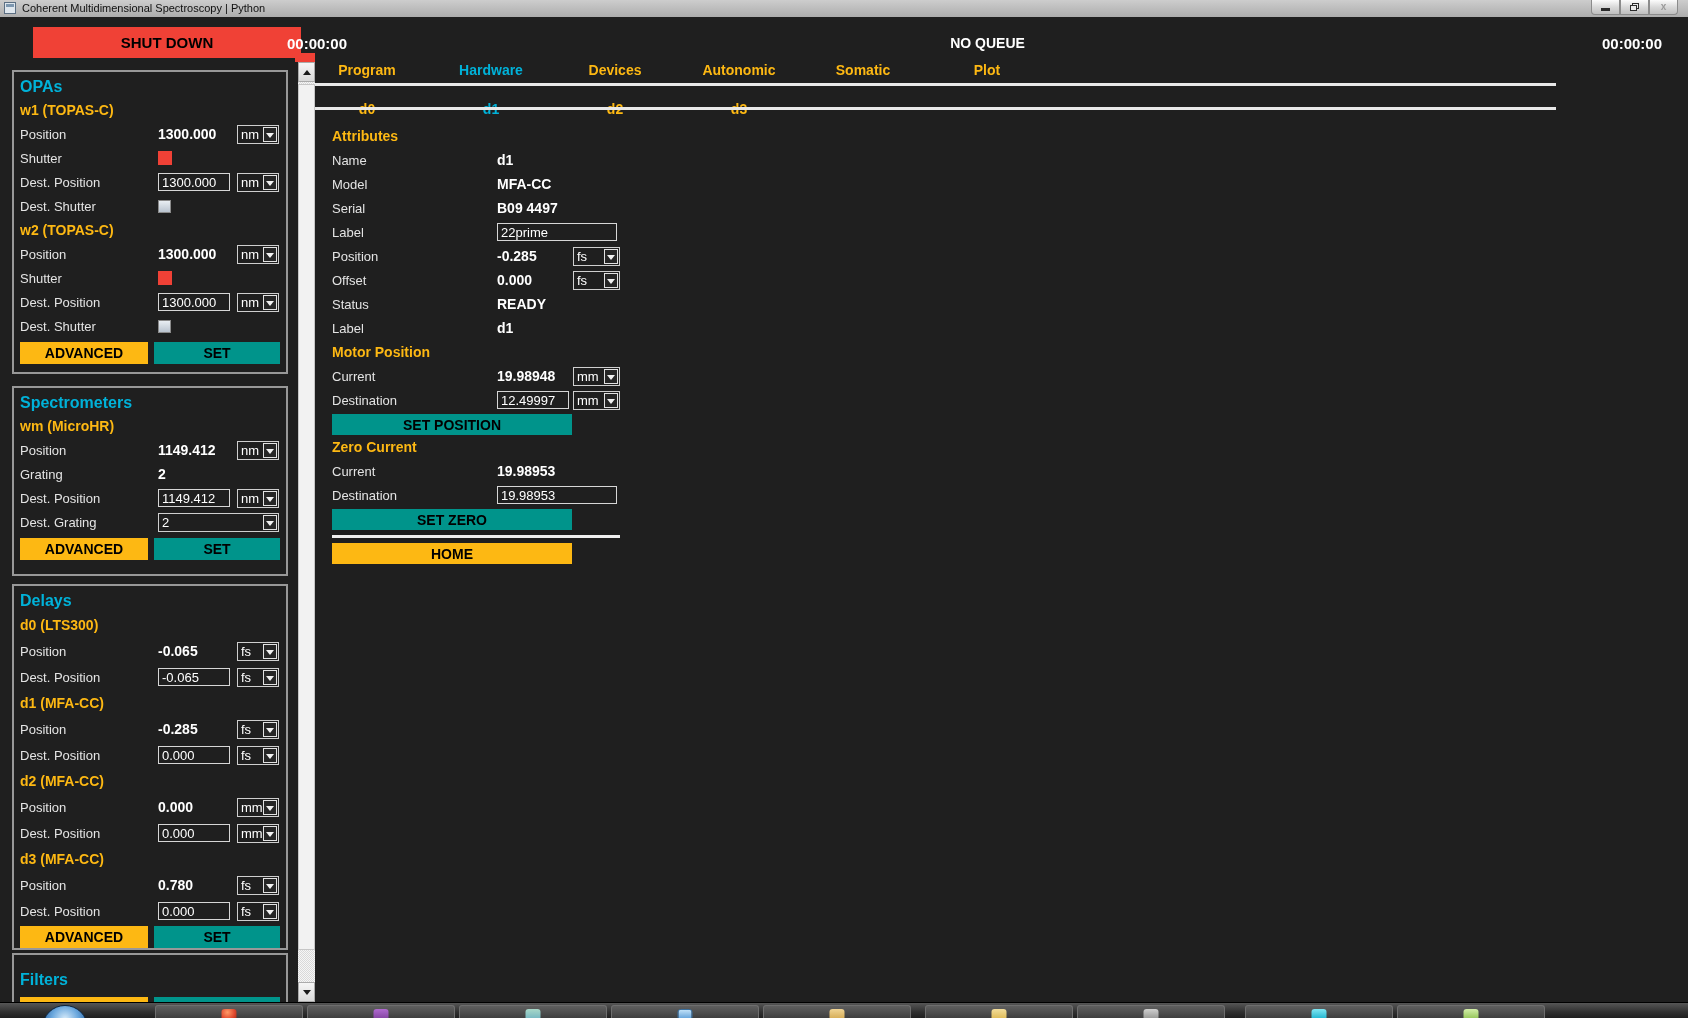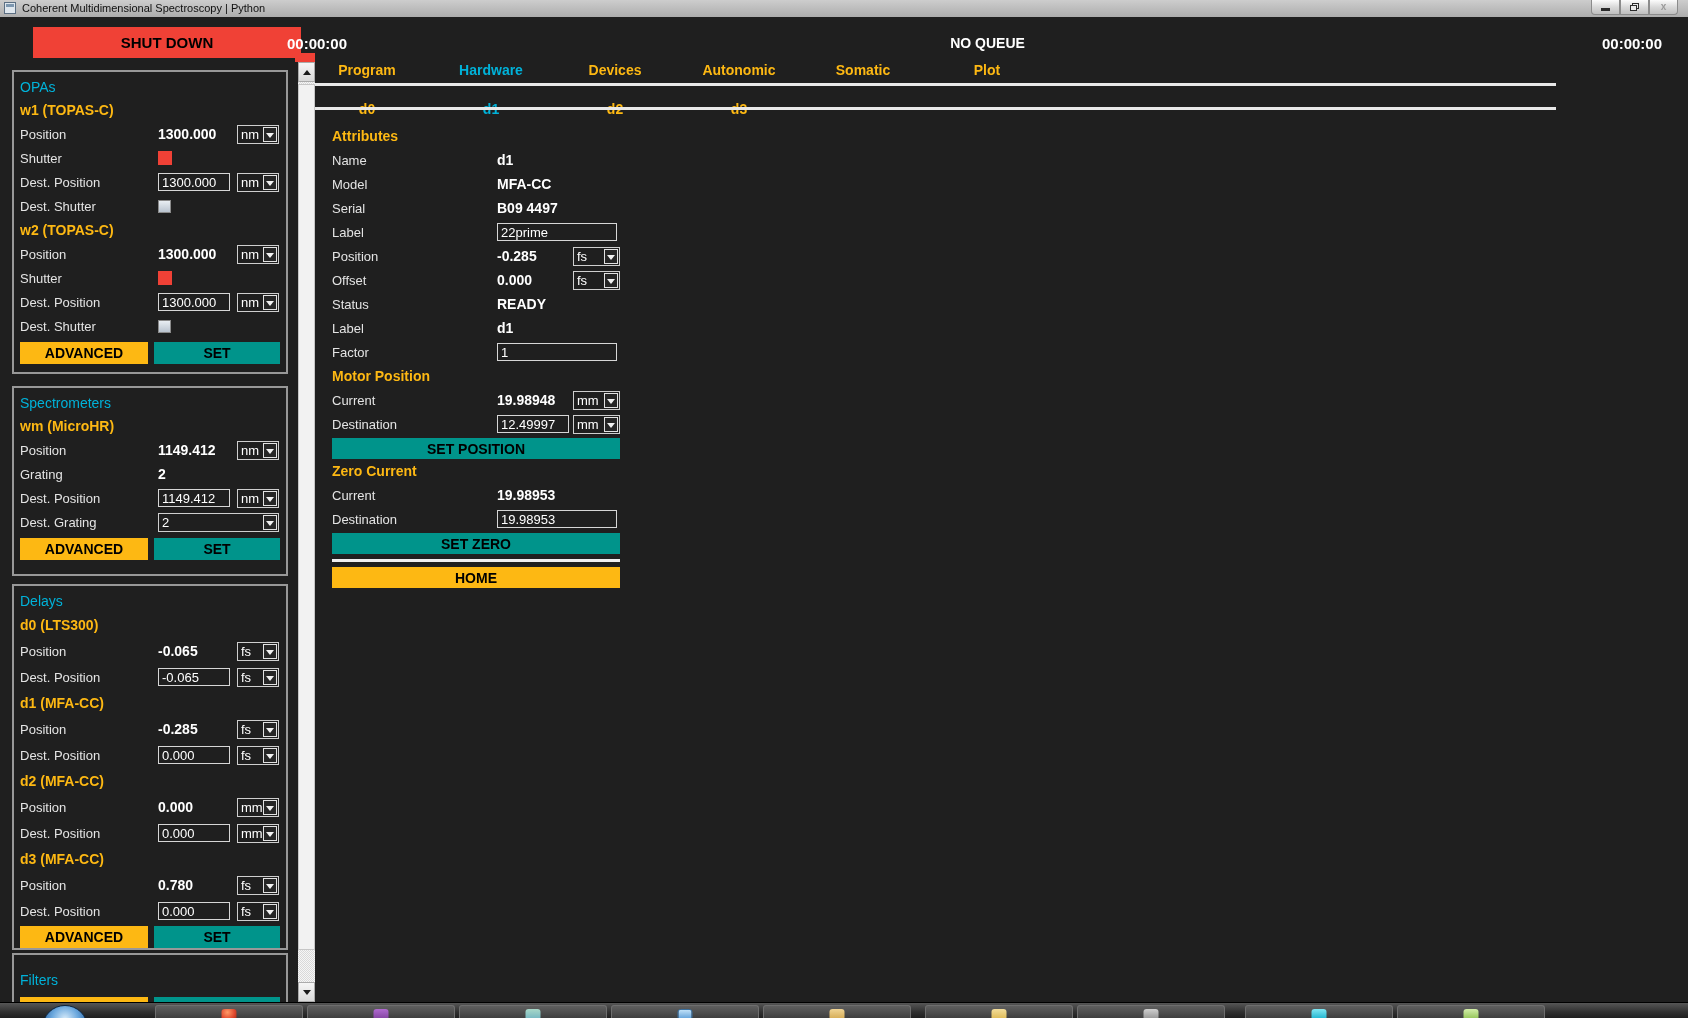--- a/index.html
+++ b/index.html
@@ -47,21 +47,21 @@
   .tab.active{color:#00b2d9;}
   .hr-line{position:absolute;left:313px;width:1243px;height:3px;background:#e8e8e8;}
   .hr1{top:66px;} .hr2{top:90px;}
   
   .side-section{position:absolute;left:12px;width:276px;border:2px solid #989898;
     background:#1f1f1f;padding:4px 6px;overflow:hidden;}
   .sec-opas{top:53px;height:304px;}
   .sec-spectrometers{top:369px;height:190px;}
   .sec-delays{top:567px;height:366px;}
   .sec-filters{top:936px;height:60px;}
-  .sec-title{height:22px;line-height:22px;font-size:14px;font-weight:normal;color:#00b2d9;}
+  .sec-title{height:22px;line-height:22px;font-size:16px;font-weight:bold;color:#00b2d9;}
   .sub-title{height:24px;line-height:24px;font-size:14px;font-weight:bold;color:#fdb813;}
   .srow{height:24px;display:flex;align-items:center;position:relative;}
   .sec-delays .srow{height:26px;}
   .sec-delays .sub-title{height:26px;line-height:26px;}
   .lbl{width:134px;font-size:13px;color:#e4e4e4;}
   .val{margin-left:4px;font-size:14px;font-weight:bold;color:#fff;}
   .tin{margin-left:4px;width:72px;height:18px;background:#1f1f1f;border:1px solid #d6d6d6;
     color:#fff;font-size:13px;font-family:inherit;padding:0 3px;}
   .combo{position:absolute;left:217px;width:42px;height:19px;border:1px solid #cfcfcf;
     background:#1f1f1f;display:flex;align-items:center;}
@@ -99,21 +99,21 @@
   .device-panel{position:absolute;left:332px;top:107px;width:288px;}
   .mtitle{height:24px;line-height:24px;font-size:14px;font-weight:bold;color:#fdb813;}
   .mrow{height:24px;display:flex;align-items:center;position:relative;}
   .mlbl{width:165px;font-size:13px;color:#e4e4e4;}
   .mval{font-size:14px;font-weight:bold;color:#fff;}
   .min{width:120px;height:18px;background:#1f1f1f;border:1px solid #d6d6d6;color:#fff;
     font-size:13px;font-family:inherit;padding:0 3px;}
   .min.narrow{width:72px;}
   .mcombo{position:absolute;left:241px;width:47px;height:19px;border:1px solid #cfcfcf;
     background:#1f1f1f;display:flex;align-items:center;}
-  .bigbtn{display:block;width:288px;height:21px;border:none;font-weight:bold;font-size:14px;
+  .bigbtn{display:block;width:240px;height:21px;border:none;font-weight:bold;font-size:14px;
     color:#000;font-family:inherit;margin-top:2px;}
   .bigbtn.teal{background:#00948b;}
   .bigbtn.home{background:#fdb813;margin-top:5px;}
   .mdivider{width:288px;height:3px;background:#f0f0f0;margin-top:5px;}
   
   .taskbar{position:absolute;left:0;bottom:0;width:1688px;height:16px;
     background:linear-gradient(#565656,#303030 60%,#1f1f1f);border-top:1px solid #000;overflow:hidden;}
   .start-orb{position:absolute;left:42px;top:2px;width:46px;height:46px;border-radius:50%;
     background:radial-gradient(circle at 50% 30%,#d9ecfa 0%,#6aa7dd 35%,#1d5291 70%,#0c2c55 100%);
     border:1px solid #0a2440;}
@@ -443,24 +443,20 @@
       </span>
     </div>
     <div class="mrow">
       <span class="mlbl">Status</span>
       <span class="mval">READY</span>
     </div>
     <div class="mrow">
       <span class="mlbl">Label</span>
       <span class="mval">d1</span>
     </div>
-    <div class="mrow">
-      <span class="mlbl">Factor</span>
-      <input class="min" value="1" style="">
-    </div>
 
     <div class="mtitle">Motor Position</div>
     <div class="mrow">
       <span class="mlbl">Current</span>
       <span class="mval">19.98948</span>
       <span class="mcombo">
         <span class="ctxt">mm</span>
         <span class="cbtn">
             <i class="tri"></i>
           </span>

